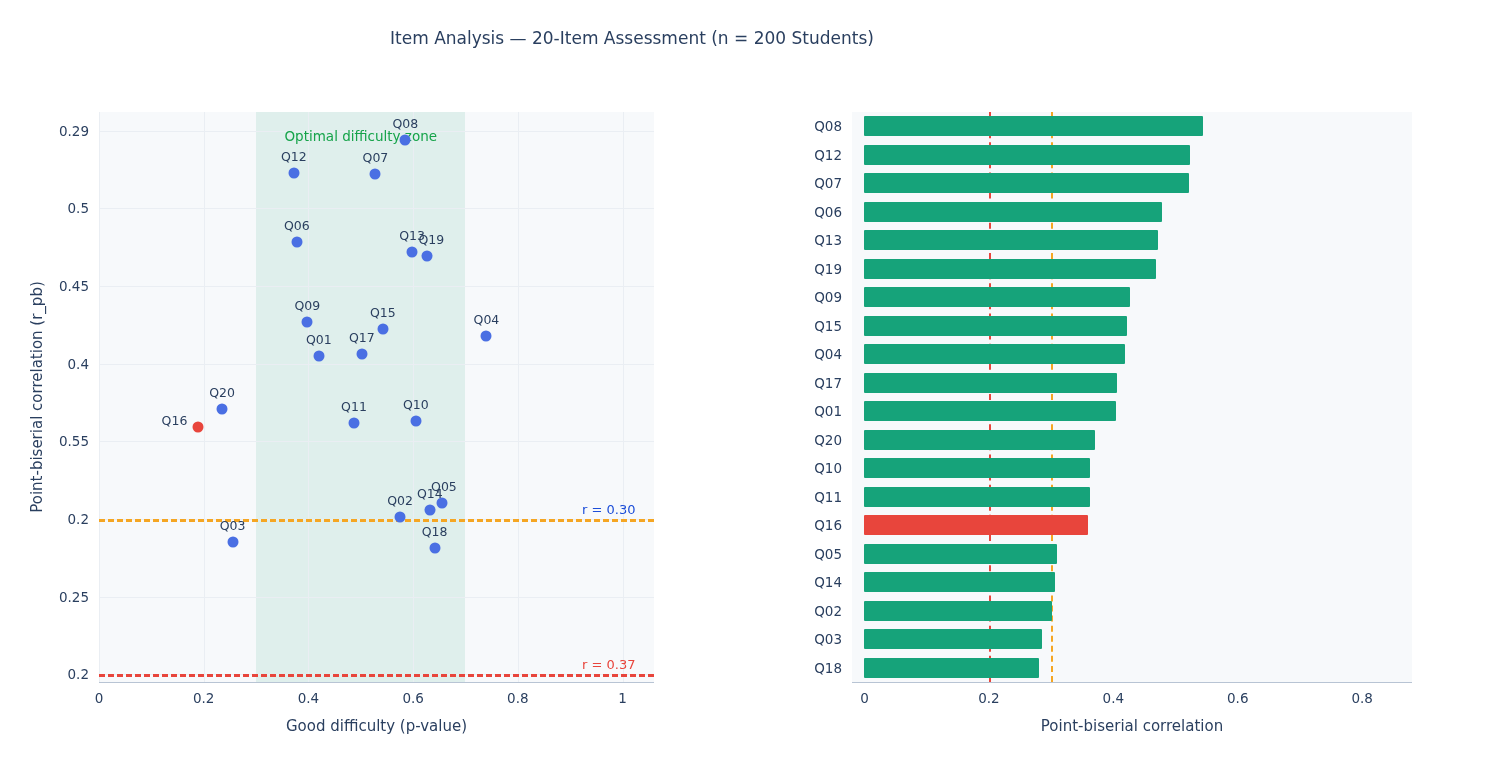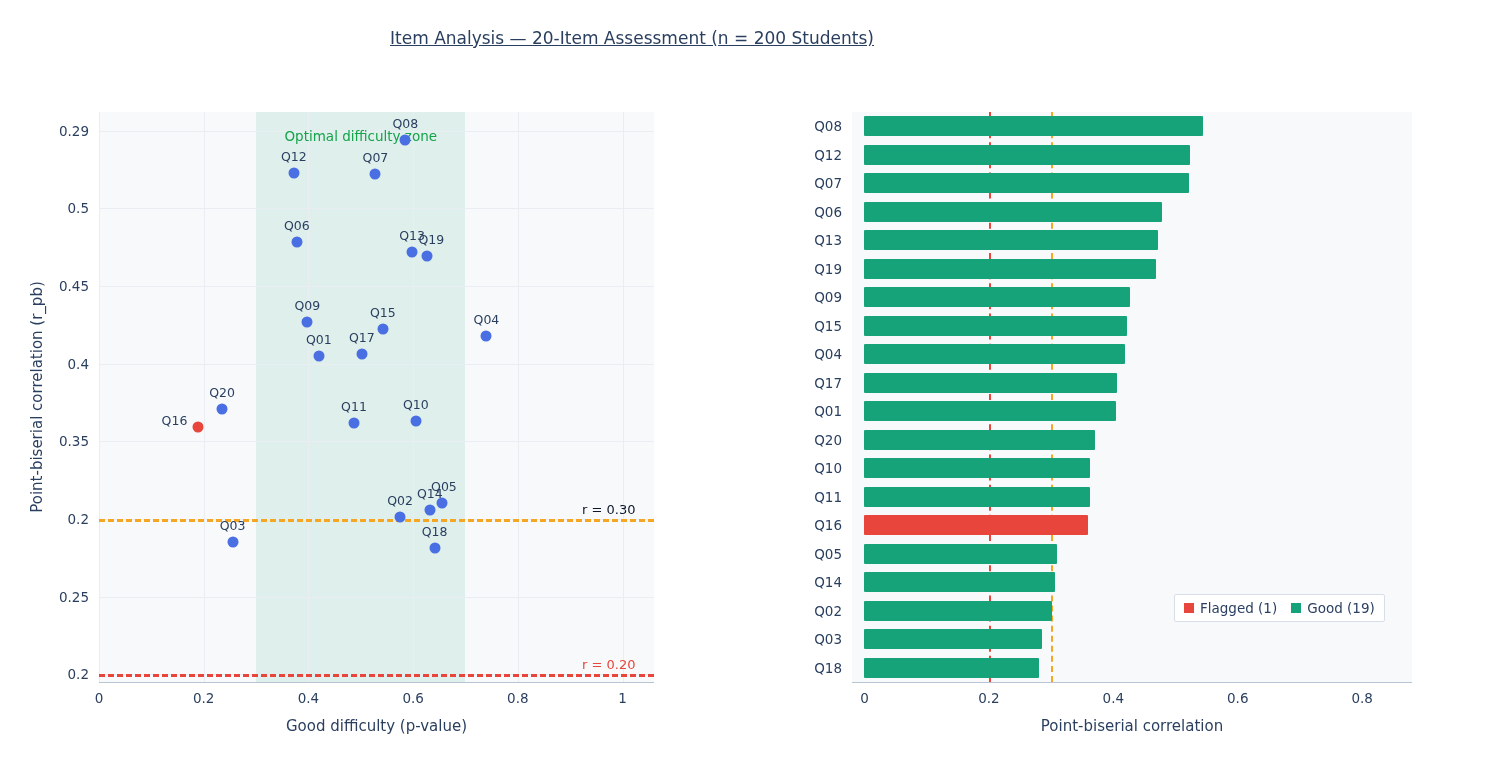--- a/index.html
+++ b/index.html
@@ -16,21 +16,20 @@
     position: relative;
   }
   #suptitle {
     position: absolute;
     top: 28px;
     left: 0;
     width: 1264px;
     text-align: center;
     font-size: 17px;
     color: #2a3f5f;
-    text-decoration: underline;
   }
   .panel {
     position: absolute;
     top: 60px;
     height: 710px;
   }
   #panel-left { left: 0; width: 744px; }
   #panel-right { left: 744px; width: 744px; }
   .panel-title {
     position: absolute;
@@ -171,22 +170,22 @@
       <div class="sc-gridh" style="top: 329.264px;"></div>
       <div class="sc-gridh" style="top: 251.608px;"></div>
       <div class="sc-gridh" style="top: 173.951px;"></div>
       <div class="sc-gridh" style="top: 96.2943px;"></div>
       <div class="sc-gridh" style="top: 18.6376px;"></div>
       <div class="thresh-line" style="border-top-color: rgb(245, 166, 35); top: 406.921px;"></div>
       <div class="thresh-line" style="border-top-color: rgb(232, 69, 60); top: 562.234px;"></div>
     </div>
   <div id="scatter-layer">
       <div id="optimal-zone-label" style="left: 360.792px; top: 67.5313px; transform: translateX(-50%);">Optimal difficulty zone</div>
-      <div class="thresh-label" style="color: #0f172a; left: 582px; top: 441.921px;">r = 0.30</div>
-      <div class="thresh-label" style="color: rgb(232, 69, 60); left: 582px; top: 597.234px;">r = 0.20</div>
+      <div class="thresh-label" style="color: #1d4ed8; left: 582px; top: 441.921px;">r = 0.30</div>
+      <div class="thresh-label" style="color: rgb(232, 69, 60); left: 582px; top: 597.234px;">r = 0.37</div>
       <div class="dot" style="left: 318.906px; top: 295.842px; background: rgb(74, 111, 227);"></div>
       <div class="dot-label" style="left: 318.906px; top: 286.842px;">Q01</div>
       <div class="dot" style="left: 400.061px; top: 457.368px; background: rgb(74, 111, 227);"></div>
       <div class="dot-label" style="left: 400.061px; top: 448.368px;">Q02</div>
       <div class="dot" style="left: 232.514px; top: 482.218px; background: rgb(74, 111, 227);"></div>
       <div class="dot-label" style="left: 232.514px; top: 473.218px;">Q03</div>
       <div class="dot" style="left: 486.453px; top: 275.651px; background: rgb(74, 111, 227);"></div>
       <div class="dot-label" style="left: 486.453px; top: 266.651px;">Q04</div>
       <div class="dot" style="left: 441.948px; top: 443.39px; background: rgb(74, 111, 227);"></div>
       <div class="dot-label" style="left: 443.948px; top: 434.39px;">Q05</div>
@@ -223,21 +222,21 @@
       <div class="axis-line" style="left: 99px; top: 622px; width: 555px; height: 1px;"></div>
       <div class="axis-tick" style="left: 99px; top: 630px; transform: translateX(-50%);">0</div>
       <div class="axis-tick" style="left: 203.717px; top: 630px; transform: translateX(-50%);">0.2</div>
       <div class="axis-tick" style="left: 308.434px; top: 630px; transform: translateX(-50%);">0.4</div>
       <div class="axis-tick" style="left: 413.151px; top: 630px; transform: translateX(-50%);">0.6</div>
       <div class="axis-tick" style="left: 517.868px; top: 630px; transform: translateX(-50%);">0.8</div>
       <div class="axis-tick" style="left: 622.585px; top: 630px; transform: translateX(-50%);">1</div>
       <div class="axis-tick" style="left: 89px; top: 614.234px; transform: translate(-100%, -50%);">0.2</div>
       <div class="axis-tick" style="left: 89px; top: 536.578px; transform: translate(-100%, -50%);">0.25</div>
       <div class="axis-tick" style="left: 89px; top: 458.921px; transform: translate(-100%, -50%);">0.2</div>
-      <div class="axis-tick" style="left: 89px; top: 381.264px; transform: translate(-100%, -50%);">0.35</div>
+      <div class="axis-tick" style="left: 89px; top: 381.264px; transform: translate(-100%, -50%);">0.55</div>
       <div class="axis-tick" style="left: 89px; top: 303.608px; transform: translate(-100%, -50%);">0.4</div>
       <div class="axis-tick" style="left: 89px; top: 225.951px; transform: translate(-100%, -50%);">0.45</div>
       <div class="axis-tick" style="left: 89px; top: 148.294px; transform: translate(-100%, -50%);">0.5</div>
       <div class="axis-tick" style="left: 89px; top: 70.6376px; transform: translate(-100%, -50%);">0.29</div>
     </div>
   <div class="axis-title" id="xaxis-title-left" style="left: 376.5px; top: 657px; transform: translateX(-50%);">Good difficulty (p-value)</div>
   <div class="axis-title" id="yaxis-title-left" style="left: 28px; top: 337px; transform: rotate(-90deg) translateX(-50%);">Point-biserial correlation (r_pb)</div>
 </div>
 
 <div class="panel" id="panel-right">
@@ -287,23 +286,13 @@
       <div class="bar" style="left: 120.444px; width: 174.844px; top: 597.75px; background: rgb(22, 163, 122);"></div>
       <div class="bar-cat" style="left: 50px; width: 48px; top: 607.75px;">Q18</div>
       <div class="axis-line" style="left: 108px; top: 622px; width: 560px; height: 1px;"></div>
       <div class="axis-tick" style="left: 120.444px; top: 630px; transform: translateX(-50%);">0</div>
       <div class="axis-tick" style="left: 244.889px; top: 630px; transform: translateX(-50%);">0.2</div>
       <div class="axis-tick" style="left: 369.333px; top: 630px; transform: translateX(-50%);">0.4</div>
       <div class="axis-tick" style="left: 493.778px; top: 630px; transform: translateX(-50%);">0.6</div>
       <div class="axis-tick" style="left: 618.222px; top: 630px; transform: translateX(-50%);">0.8</div>
     </div>
   <div class="axis-title" id="xaxis-title-right" style="left: 388px; top: 657px; transform: translateX(-50%);">Point-biserial correlation</div>
-  <div id="legend" style="left: 430px; top: 534px;">
-      <div class="legend-entry">
-        <span class="legend-swatch" style="background: rgb(232, 69, 60);"></span>
-        <span>Flagged (1)</span>
-      </div>
-      <div class="legend-entry">
-        <span class="legend-swatch" style="background: rgb(22, 163, 122);"></span>
-        <span>Good (19)</span>
-      </div>
-    </div>
 </div>
 
 </body></html>

